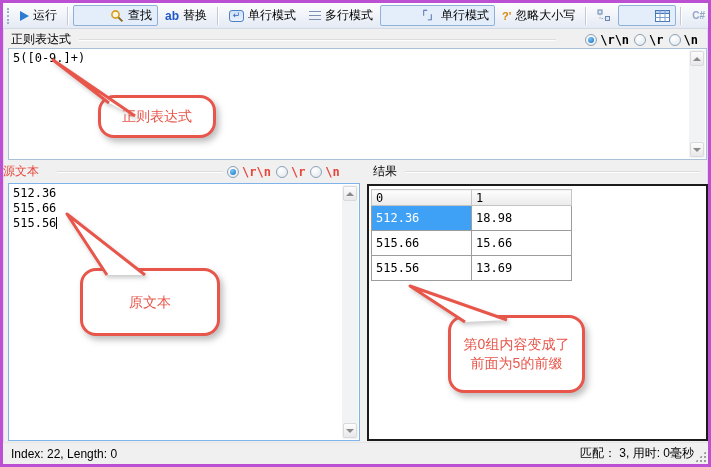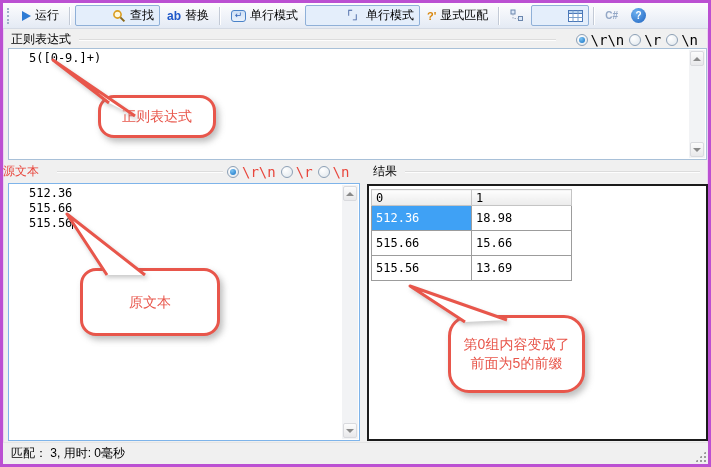--- a/index.html
+++ b/index.html
@@ -38,27 +38,27 @@
   
   .gb-caption { position:absolute; height:15px; line-height:15px; }
   .caption-red { color:#e8463c; }
   .groove { position:absolute; height:2px; border-top:1px solid #dcdcdc; border-bottom:1px solid #fdfdfd; }
   .radio-row { position:absolute; display:flex; align-items:center; gap:5px; height:15px; }
   .radio-item { display:inline-flex; align-items:center; gap:3px; }
   .radio { width:12px; height:12px; border-radius:50%; border:1px solid #8da0b5;
            background:radial-gradient(circle at 35% 30%, #ffffff, #dfe6ec); position:relative; }
   .radio.checked::after { content:""; position:absolute; left:2px; top:2px; width:6px; height:6px;
            border-radius:50%; background:radial-gradient(circle at 35% 30%, #7cc3f2, #1471c4); }
-  .rlabel { font-family:"DejaVu Sans Mono","Liberation Mono",monospace; font-size:14px; }
+  .rlabel { font-family:"DejaVu Sans Mono","Liberation Mono",monospace; font-size:12px;font-weight:bold; }
   .rlabel.red { color:#e8463c; }
   
   .textbox { position:absolute; background:#fff; overflow:hidden; }
   #regex-box  { left:5px; top:45px; width:699px; height:112px; border:1px solid #a8c0d8; }
   #source-box { left:5px; top:180px; width:352px; height:258px; border:1px solid #7eb4ea; }
-  .tb-text { padding:2px 20px; font-family:"DejaVu Sans Mono","Liberation Mono",monospace; font-size:12px; line-height:15px; }
+  .tb-text { padding:2px 4px; font-family:"DejaVu Sans Mono","Liberation Mono",monospace; font-size:12px; line-height:15px; }
   .cursor { display:inline-block; width:1px; height:12px; background:#000; vertical-align:-2px; }
   .vscroll { position:absolute; top:1px; bottom:1px; right:1px; width:16px; background:#f2f3f5; }
   .sb-btn { position:absolute; left:1px; right:1px; height:15px; background:linear-gradient(#fcfcfc,#e8e8ea);
             border:1px solid #d9dade; border-radius:2px; display:flex; align-items:center; justify-content:center; }
   .sb-btn.up { top:1px; } .sb-btn.down { bottom:1px; }
   .arr-up   { width:0; height:0; border-left:4px solid transparent; border-right:4px solid transparent; border-bottom:4px solid #8a8a8a; }
   .arr-down { width:0; height:0; border-left:4px solid transparent; border-right:4px solid transparent; border-top:4px solid #8a8a8a; }
   
   #result-box { position:absolute; left:364px; top:181px; width:341px; height:257px; background:#fff; border:2px solid #1b1b1b; }
   #result-table { position:absolute; left:2px; top:3px; border-collapse:collapse;
@@ -72,21 +72,21 @@
                border-top:1px solid #e5e5e5; display:flex; align-items:center; justify-content:space-between; padding:0 14px 0 8px; }
   .resize-grip { position:absolute; right:2px; bottom:2px; width:11px; height:11px;
                background-image:radial-gradient(#9a9a9a 1px, transparent 1.3px); background-size:4px 4px;
                clip-path:polygon(100% 0, 100% 100%, 0 100%); }
   
   .callout { position:absolute; z-index:10; background:#fff; border:3px solid #e8564b; border-radius:16px;
              color:#e8564b; display:flex; align-items:center; justify-content:center; text-align:center;
              font-size:14px; line-height:1.35; box-shadow:3px 4px 6px rgba(110,110,110,.45); padding:2px 6px; }
   #callout-regex  { left:95px;  top:92px;  width:118px; height:43px; }
   #callout-source { left:77px;  top:265px; width:140px; height:68px; }
-  #callout-result { left:445px; top:312px; width:137px; height:78px;border-radius:21px; }
+  #callout-result { left:445px; top:312px; width:137px; height:78px; }
   .tails { position:absolute; left:0; top:0; z-index:11; pointer-events:none; }
   .tails path { filter:drop-shadow(2px 3px 2px rgba(110,110,110,.35)); }
 </style>
 </head>
 <body>
 
 <div class="window">
 
   <div class="toolbar">
     <div class="tb-grip"></div>
@@ -104,27 +104,31 @@
     </div>
     <div class="tb-btn">
       <span class="g-blue">ab</span>
       <span>替换</span>
     </div>
     <div class="tb-sep"></div>
     <div class="tb-btn">
       <span class="ic-single">↵</span>
       <span>单行模式</span>
     </div>
+    <div class="tb-btn">
+      <span class="ic-multi"></span>
+      <span>多行模式</span>
+    </div>
     <div class="tb-btn toggled">
       <span class="g-brackets">「」</span>
       <span>单行模式</span>
     </div>
     <div class="tb-btn">
       <span class="g-explicit">?'</span>
-      <span>显式匹配</span>
+      <span>忽略大小写</span>
     </div>
     <div class="tb-sep"></div>
     <div class="tb-btn">
       <svg width="14" height="13" viewBox="0 0 14 13">
           <rect x="1" y="1" width="4" height="4" fill="#dce8f8" stroke="#6b86ad"></rect>
           <rect x="8.5" y="7.5" width="4" height="4" fill="#dce8f8" stroke="#6b86ad"></rect>
           <path d="M3 5 V9.5 H8.5" stroke="#9aa8bf" stroke-dasharray="1.5 1.5" fill="none"></path>
         </svg>
     </div>
     <div class="tb-btn toggled">
@@ -230,20 +234,21 @@
         </tr>
         <tr>
           <td>515.56</td>
           <td>13.69</td>
         </tr>
       </tbody>
     </table>
   </div>
 
   <div class="statusbar">
+    <span>Index: 22, Length: 0</span>
     <span>匹配： 3, 用时: 0毫秒</span>
   </div>
   <div class="resize-grip"></div>
 
   <div class="callout" id="callout-regex">
     <span>正则表达式</span>
   </div>
   <div class="callout" id="callout-source">
     <span>原文本</span>
   </div>

